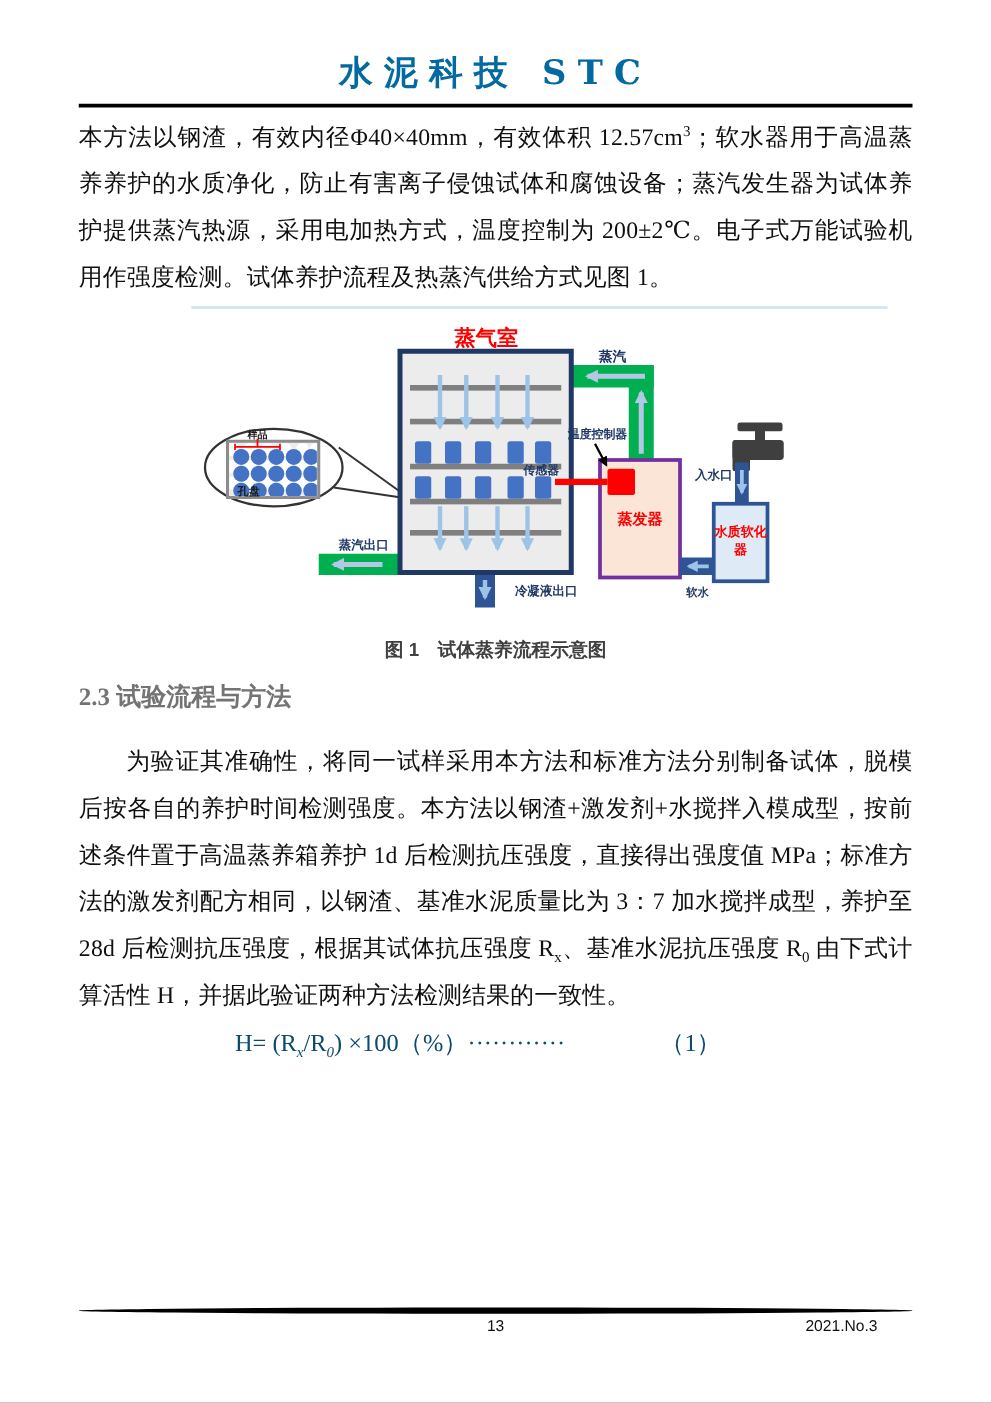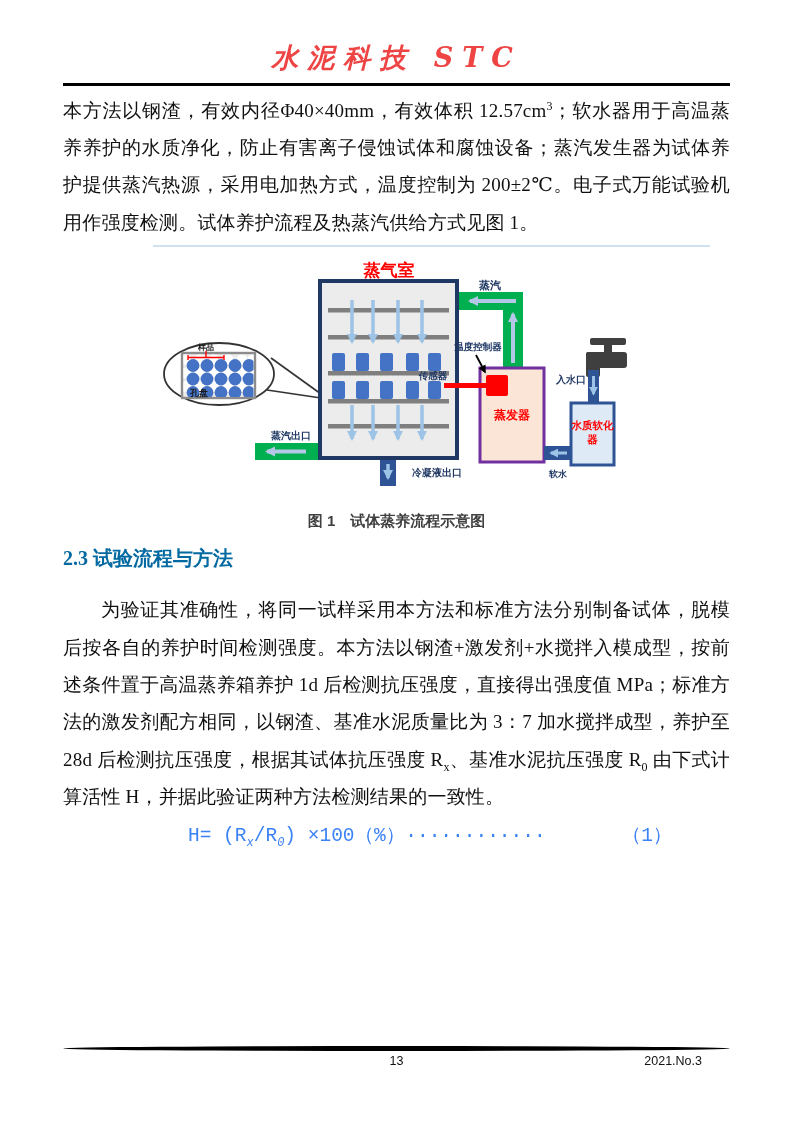--- a/index.html
+++ b/index.html
@@ -7,54 +7,53 @@
     position:relative; width:793px; height:1122px; margin:0 auto;
     background:#ffffff; overflow:hidden;
     font-family:"Liberation Serif","DejaVu Serif",serif; color:#111;
   }
   .content { margin:0 63px; }
 
   
   .journal-title {
     padding-top:40px; text-align:center;
     font-family:"DejaVu Serif","Liberation Serif",serif;
-    font-style:italic; font-weight:bold; font-size:27px; letter-spacing:9px;
-    color:#ef4444;
+    font-weight:bold; font-size:27px; letter-spacing:9px;
+    color:#0369a1;
   }
   .header-rule { height:2.5px; background:#000; margin-top:7px; }
 
   
   .body-p {
     margin:0; font-size:19px; line-height:37.4px; text-align:justify;
     color:#101010; letter-spacing:0.2px;
   }
   .body-p.first { margin-top:6px; }
   .body-p sup { font-size:12px; line-height:0; }
   .body-p sub { font-size:12px; line-height:0; }
   .indent { text-indent:2em;margin-top:15px; }
 
   .section-heading {
-    margin:8px 0 2px 0; font-size:20px; font-weight:bold; color:#0369a1;
+    margin:8px 0 2px 0; font-size:20px; font-weight:bold; color:#737373;
     line-height:36px;
   }
 
   
   .figure-wrap { margin-top:4px; }
   .img-edge { height:2px; background:#cfe0f1; margin:0 20px 8px 90px; }
   .fig-svg { display:block; margin:0 auto 0 77px; }
   .fig-caption {
     text-align:center; font-family:"Liberation Sans","DejaVu Sans",sans-serif;
     font-size:15px; font-weight:600; color:#404040; margin-top:5px; line-height:22px;
   }
 
   
   .formula-row {
     font-size:19.5px; line-height:34px; padding-left:125px; margin:3px 0 3px 0;
-    color:#3b82f6;
-    font-family:Liberation Mono, monospace;
+    color:#0c4a6e;
   }
   .formula-row sub { font-size:12px; line-height:0; font-style:italic; }
   .formula-number { display:inline-block; margin-left:76px; }
 
   
   .footer { position:absolute; left:63px; right:63px; top:1046px; }
   .footer-rule { height:5px; background:#000; border-radius:50%; }
   .footer-row {
     position:relative; height:18px; margin-top:3px;
     font-family:"Liberation Sans","DejaVu Sans",sans-serif; font-size:12.5px; color:#111;

